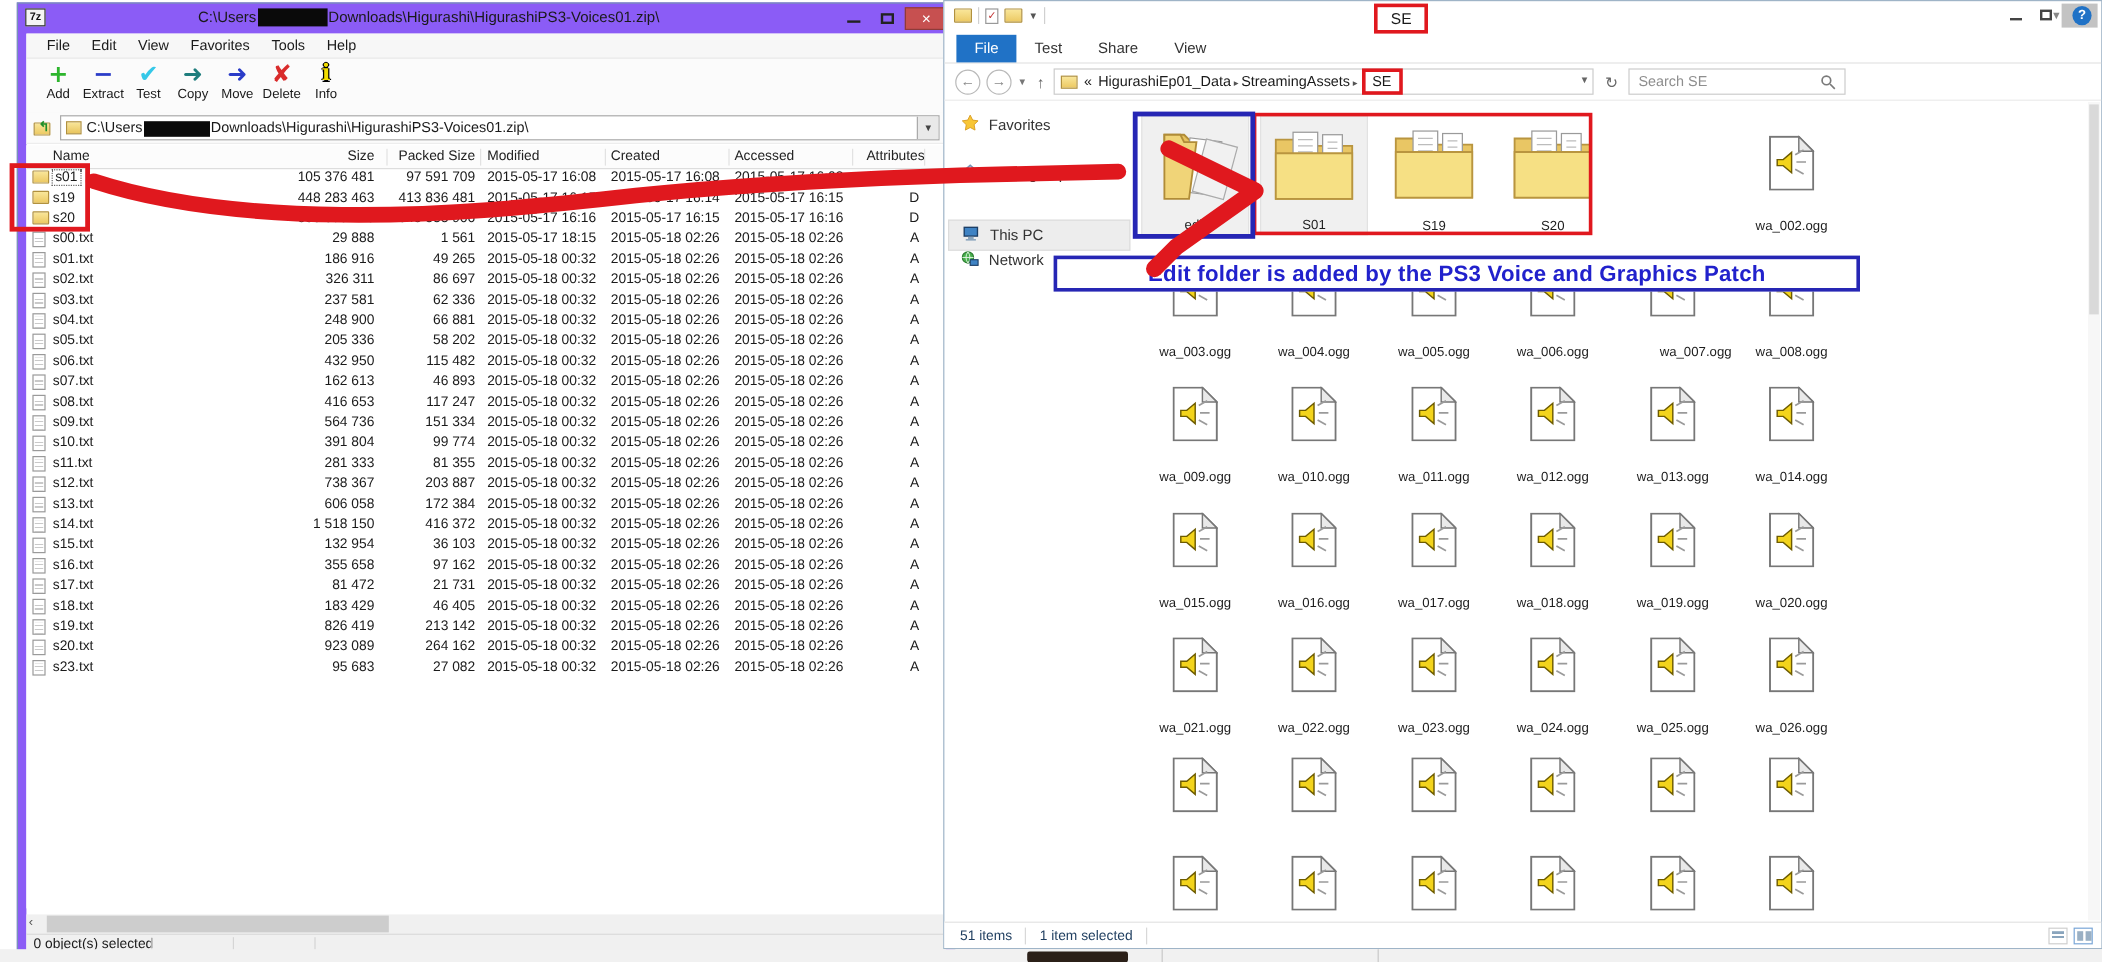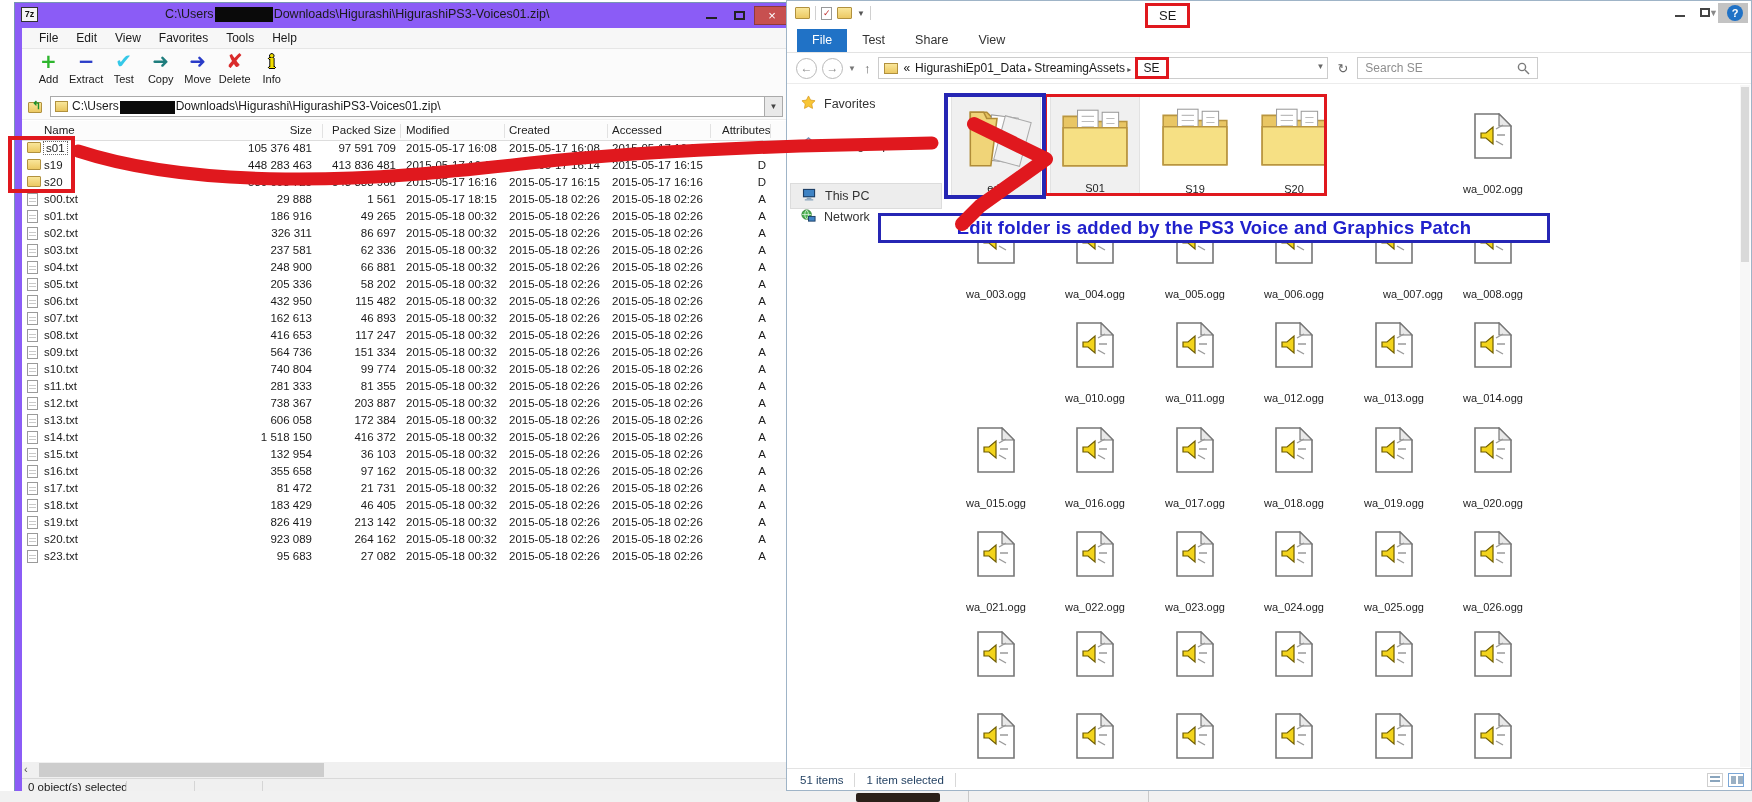--- a/index.html
+++ b/index.html
@@ -304,21 +304,21 @@
             <span class="c-size">564 736</span>
             <span class="c-packed">151 334</span>
             <span class="c-mod">2015-05-18 00:32</span>
             <span class="c-cre">2015-05-18 02:26</span>
             <span class="c-acc">2015-05-18 02:26</span>
             <span class="c-attr">A</span>
           </div>
           <div class="sz-row">
             <span class="rowico ico-txt-sm"></span>
             <span class="c-name">s10.txt</span>
-            <span class="c-size">740 804</span>
+            <span class="c-size">391 804</span>
             <span class="c-packed">99 774</span>
             <span class="c-mod">2015-05-18 00:32</span>
             <span class="c-cre">2015-05-18 02:26</span>
             <span class="c-acc">2015-05-18 02:26</span>
             <span class="c-attr">A</span>
           </div>
           <div class="sz-row">
             <span class="rowico ico-txt-sm"></span>
             <span class="c-name">s11.txt</span>
             <span class="c-size">281 333</span>
@@ -656,20 +656,31 @@
         <div class="cell filecell" style="left: 501px; top: 116px;">
           <div class="icobox">
             <svg width="38" height="46" viewBox="0 0 38 46">
               <path d="M1 1h24l12 12v32H1z" fill="#fff" stroke="#777" stroke-width="1.6"></path>
               <path d="M25 1l12 12H25z" fill="#e9e9e9" stroke="#777" stroke-width="1.2"></path>
               <path d="M7 20h5l7-6v17l-7-6H7z" fill="#f3d41c" stroke="#6e5c00" stroke-width="1.2"></path>
               <path d="M22 16l7-4M23 22h8M22 28l7 4" stroke="#9a9a9a" stroke-width="1.4" fill="none"></path>
             </svg>
           </div>
           <span class="lbl">wa_008.ogg</span>
+        </div>
+        <div class="cell filecell" style="left: 4px; top: 220px;">
+          <div class="icobox">
+            <svg width="38" height="46" viewBox="0 0 38 46">
+              <path d="M1 1h24l12 12v32H1z" fill="#fff" stroke="#777" stroke-width="1.6"></path>
+              <path d="M25 1l12 12H25z" fill="#e9e9e9" stroke="#777" stroke-width="1.2"></path>
+              <path d="M7 20h5l7-6v17l-7-6H7z" fill="#f3d41c" stroke="#6e5c00" stroke-width="1.2"></path>
+              <path d="M22 16l7-4M23 22h8M22 28l7 4" stroke="#9a9a9a" stroke-width="1.4" fill="none"></path>
+            </svg>
+          </div>
+          <span class="lbl">wa_009.ogg</span>
         </div>
         <div class="cell filecell" style="left: 103px; top: 220px;">
           <div class="icobox">
             <svg width="38" height="46" viewBox="0 0 38 46">
               <path d="M1 1h24l12 12v32H1z" fill="#fff" stroke="#777" stroke-width="1.6"></path>
               <path d="M25 1l12 12H25z" fill="#e9e9e9" stroke="#777" stroke-width="1.2"></path>
               <path d="M7 20h5l7-6v17l-7-6H7z" fill="#f3d41c" stroke="#6e5c00" stroke-width="1.2"></path>
               <path d="M22 16l7-4M23 22h8M22 28l7 4" stroke="#9a9a9a" stroke-width="1.4" fill="none"></path>
             </svg>
           </div>

